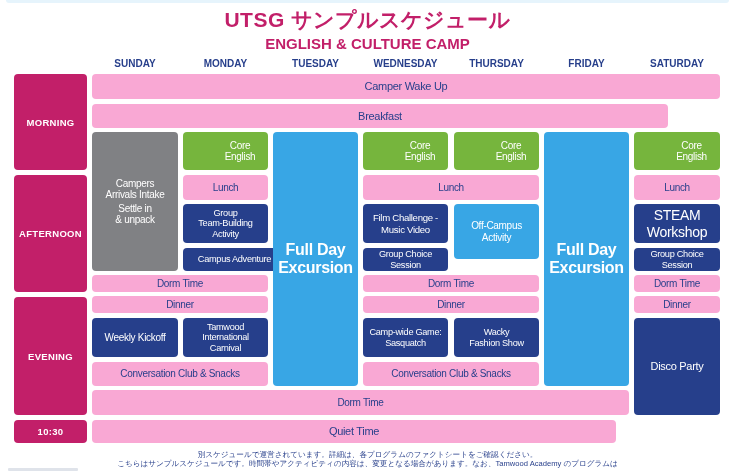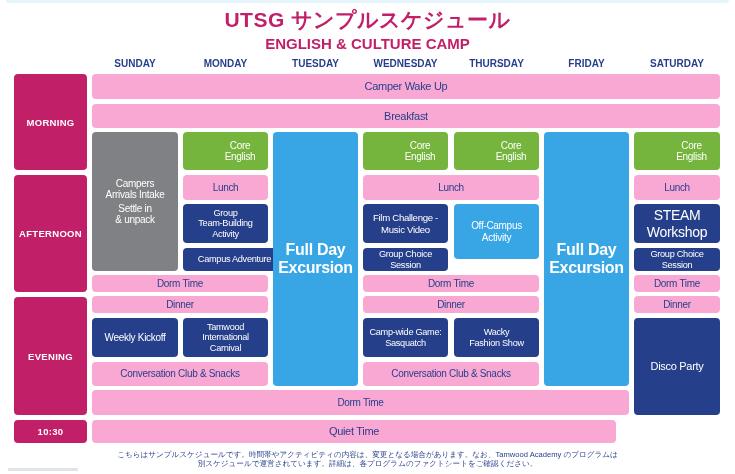--- a/index.html
+++ b/index.html
@@ -67,21 +67,21 @@
 <div class="day" style="left:454px;width:85px">THURSDAY</div>
 <div class="day" style="left:544px;width:85px">FRIDAY</div>
 <div class="day" style="left:634px;width:86px">SATURDAY</div>
 
 <div class="period" style="top:74px;height:96px">MORNING</div>
 <div class="period" style="top:175px;height:117px">AFTERNOON</div>
 <div class="period" style="top:297px;height:118px">EVENING</div>
 <div class="period" style="top:420px;height:23px">10:30</div>
 
 <div class="cell light big" style="left:92px;top:74px;width:628px;height:25px">Camper Wake Up</div>
-<div class="cell light big" style="left:92px;top:104px;width:628px;height:24px">Breakfast</div>
+<div class="cell light big" style="left:92px;top:104px;width:576px;height:24px">Breakfast</div>
 
 <div class="cell gray" style="left:92px;top:132px;width:86px;height:139px">
   <div class="gray-inner">
     <span style="white-space:pre-line">Campers
 Arrivals Intake</span>
     <span style="white-space:pre-line">Settle in
 &amp; unpack</span>
   </div>
 </div>
 
@@ -129,16 +129,16 @@
 <div class="cell navy" style="left:634px;top:248px;width:86px;height:23px">Group Choice
 Session</div>
 <div class="cell light" style="left:634px;top:275px;width:86px;height:17px">Dorm Time</div>
 <div class="cell light" style="left:634px;top:296px;width:86px;height:17px">Dinner</div>
 <div class="cell navy big" style="left:634px;top:318px;width:86px;height:97px;font-size:11px">Disco Party</div>
 
 <div class="cell light" style="left:92px;top:390px;width:537px;height:25px">Dorm Time</div>
 <div class="cell light big" style="left:92px;top:420px;width:524px;height:23px">Quiet Time</div>
 
 <div class="footnote">
+  <div>別スケジュールで運営されています。詳細は、各プログラムのファクトシートをご確認ください。</div>
   <div>こちらはサンプルスケジュールです。時間帯やアクティビティの内容は、変更となる場合があります。なお、Tamwood Academy のプログラムは</div>
-  <div>別スケジュールで運営されています。詳細は、各プログラムのファクトシートをご確認ください。</div>
 </div>
 <div class="ghost-footer"></div>
 
 </body></html>

